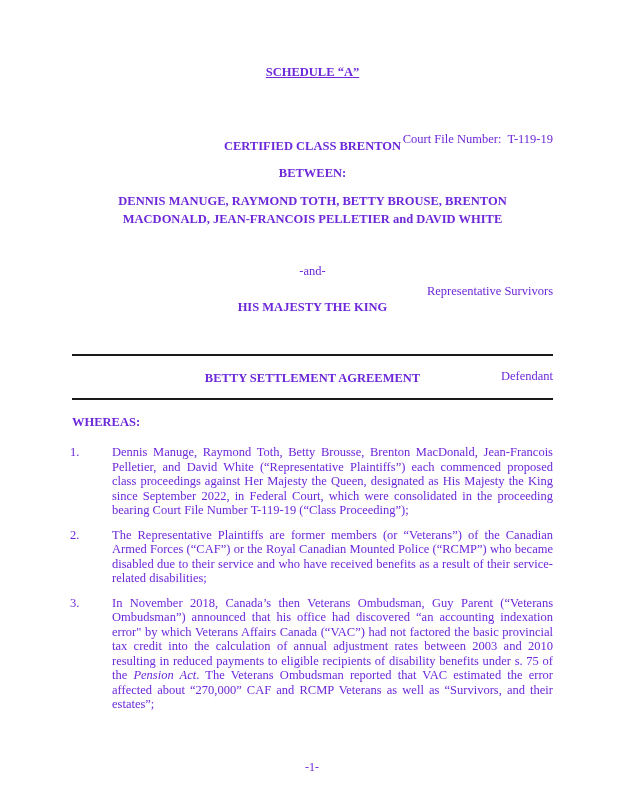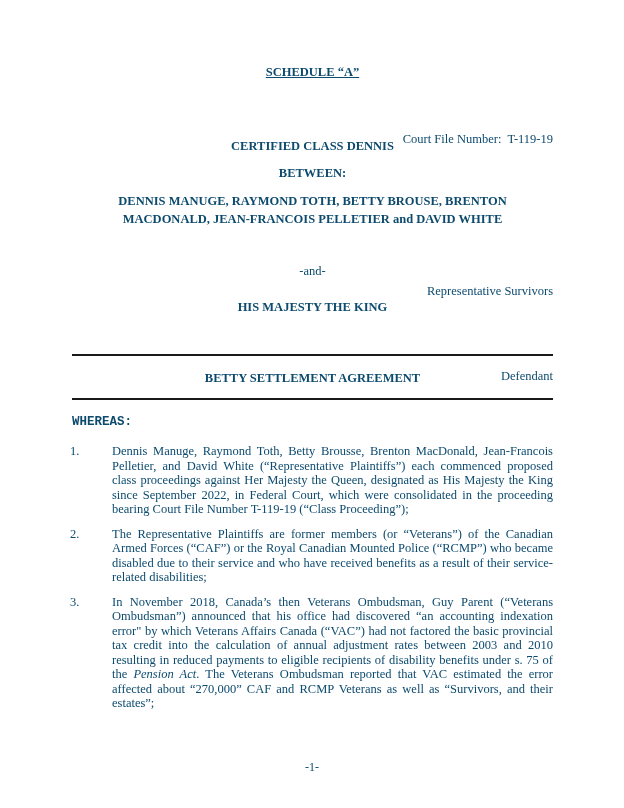--- a/index.html
+++ b/index.html
@@ -3,21 +3,21 @@
 <meta charset="utf-8">
 <style>
   html, body { margin: 0; padding: 0; background: #ffffff; }
   .page {
     position: relative;
     width: 624px;
     height: 808px;
     background: #ffffff;
     font-family: "Liberation Serif", "DejaVu Serif", serif;
     font-size: 12.5px;
-    color: #0c4a6e;
+    color: #6d28d9;
     overflow: hidden;
   }
   .content-line { position: absolute; left: 72px; width: 481px; }
   .center { text-align: center; }
   .right  { text-align: right; margin-top: 48px; }
   .left   { text-align: center; }
   .bold   { font-weight: bold; }
   .underline { text-decoration: underline; }
   .prewrap { white-space: pre; }
 
@@ -34,21 +34,21 @@
   .doc-title        { top: 371px; }
 
   .hrule {
     position: absolute; left: 72px; width: 481px; height: 2px;
     background: #1a1a1a; border: none;
   }
   .hrule-top    { top: 354px; }
   .hrule-bottom { top: 398px; }
 
   .recitals { position: absolute; top: 415px; left: 72px; width: 481px; }
-  .whereas-heading { font-weight: bold; margin: 0 0 15px 0; font-family: Liberation Mono, monospace; }
+  .whereas-heading { font-weight: bold; margin: 0 0 15px 0; }
   .para {
     position: relative;
     padding-left: 40px;
     margin: 0 0 10px 0;
     line-height: 14.5px;
   }
   .para-num { position: absolute; left: -2px; top: 0; line-height: 14.5px; }
   .para-body { text-align: justify; }
   .para-body em { font-style: italic; }
 
@@ -60,21 +60,21 @@
 </head>
 <body>
 
 <div class="page">
 
   <div class="content-line schedule-title center bold underline">SCHEDULE “A”</div>
 
   <div class="content-line court-file right prewrap">Court File Number:  T-119-19</div>
 
 
-  <div class="content-line action-type center bold">CERTIFIED CLASS DENNIS</div>
+  <div class="content-line action-type center bold">CERTIFIED CLASS BRENTON</div>
 
   <div class="content-line between-label left bold">BETWEEN:</div>
 
   <div class="content-line plaintiff-names center bold">
     <div>DENNIS MANUGE, RAYMOND TOTH, BETTY BROUSE, BRENTON</div>
     <div>MACDONALD, JEAN-FRANCOIS PELLETIER and DAVID WHITE</div>
   </div>
 
   <div class="content-line plaintiffs-role right">Representative Survivors</div>
 

